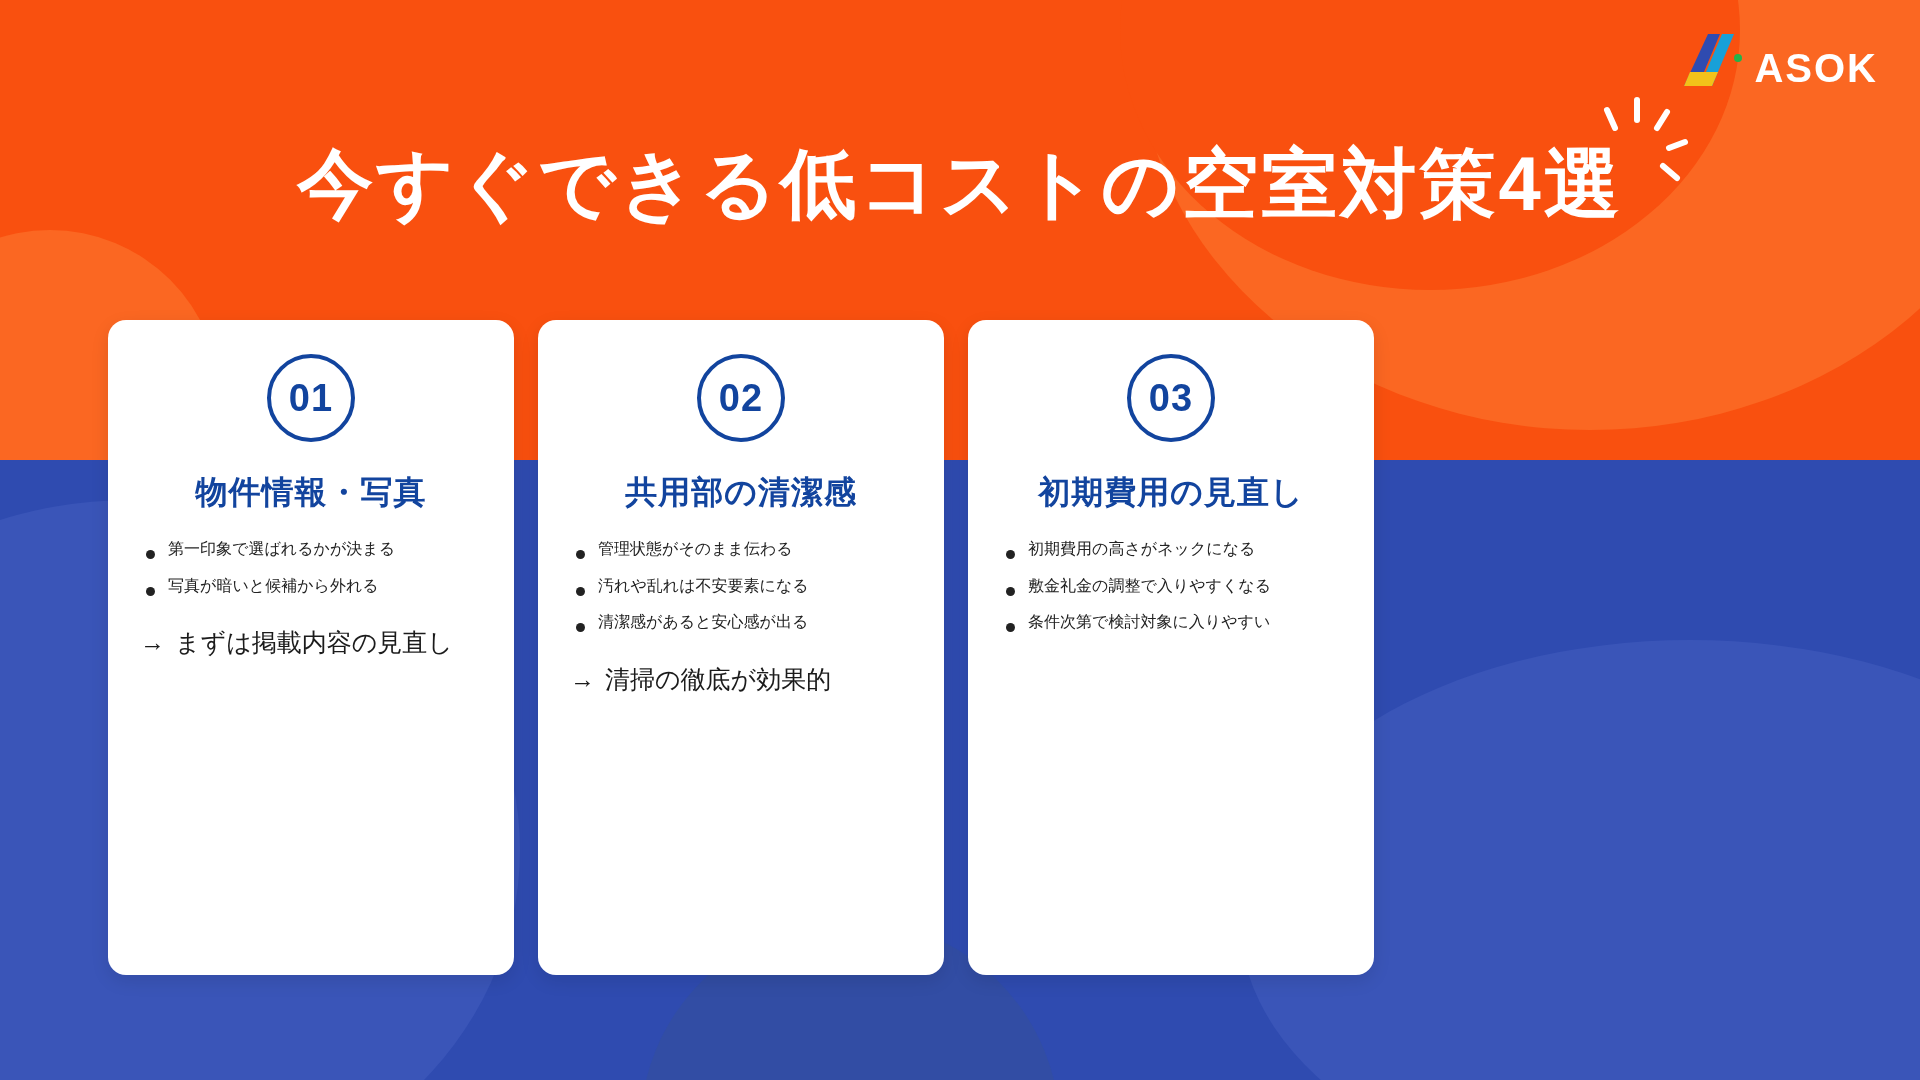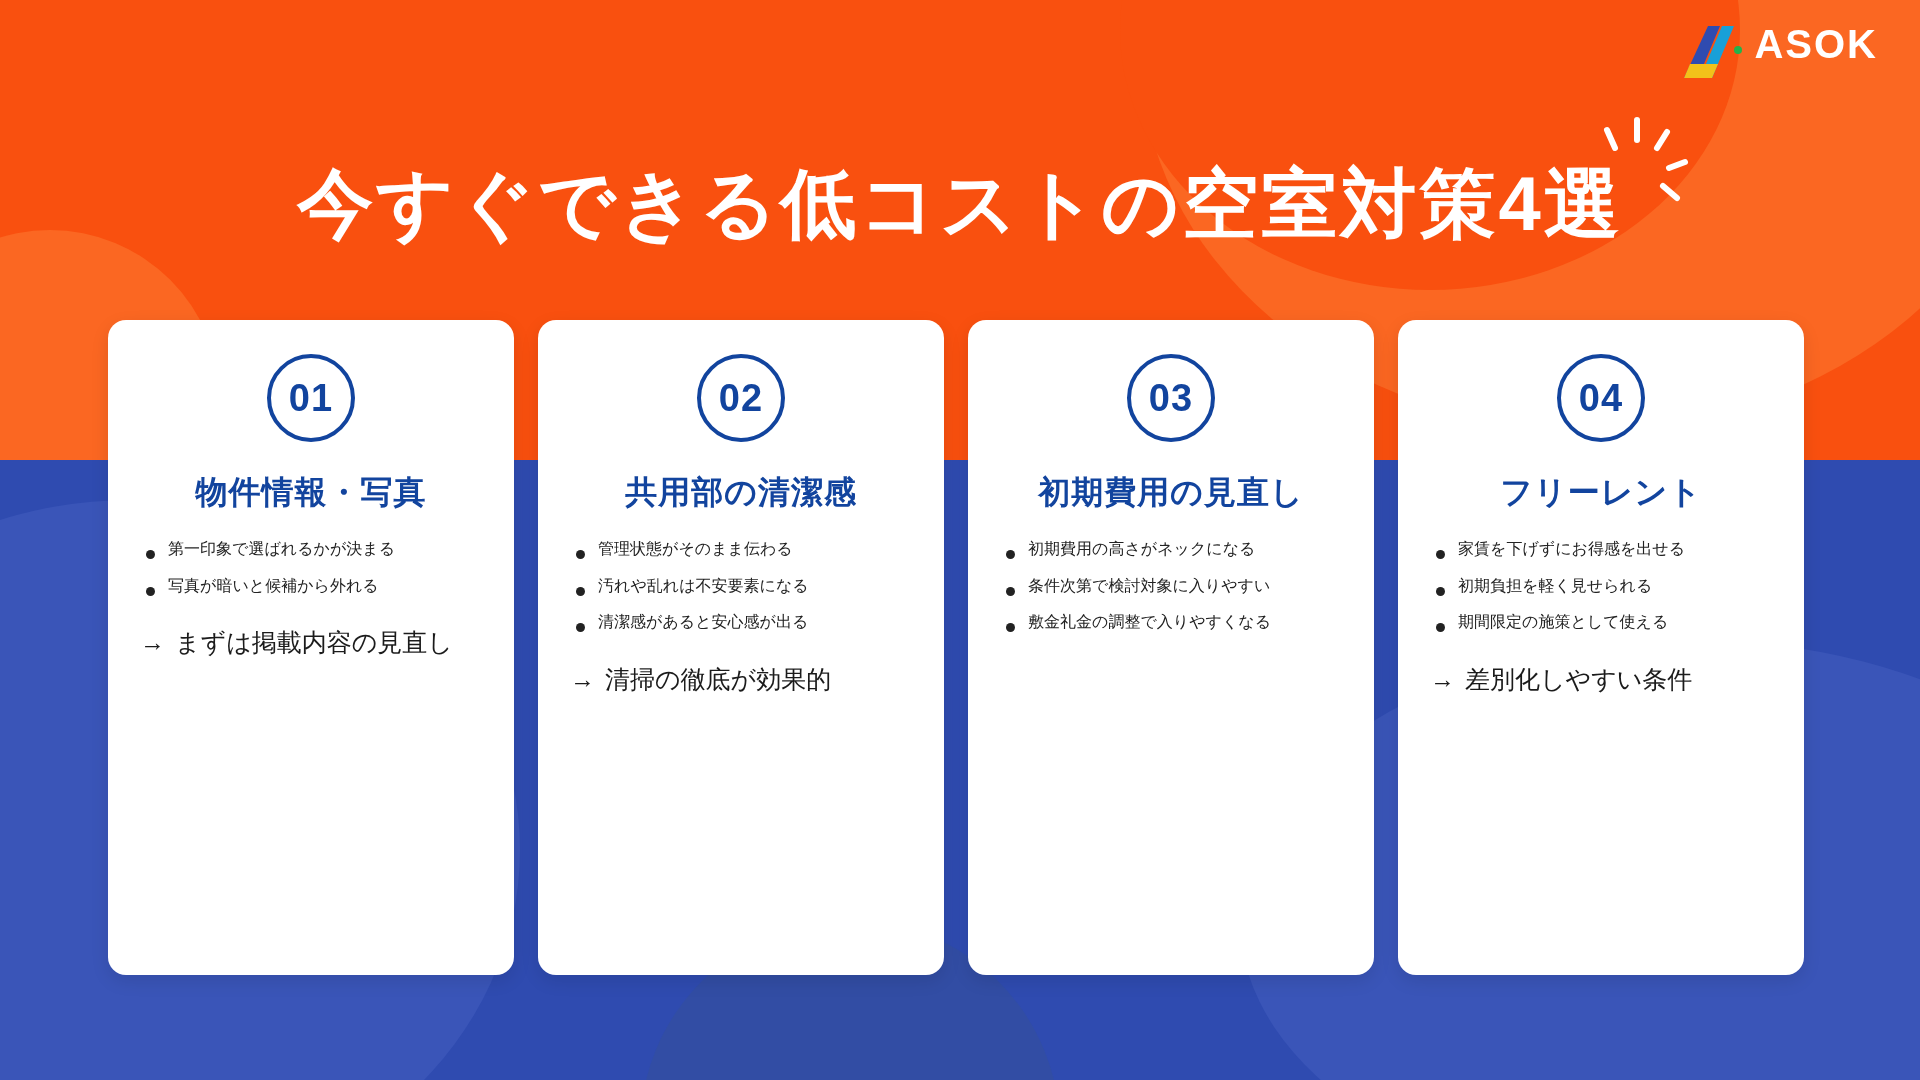--- a/index.html
+++ b/index.html
@@ -81,39 +81,39 @@
     width: 420px; height: 420px;
     left: 640px; bottom: -260px;
     border-radius: 50%;
     background: #35509a;
     opacity: .55;
   }
 
   
   .logo {
     position: absolute;
-    right: 42px; top: 24px;
-    display: flex;
-    align-items: flex-start;
+    right: 42px; top: 32px;
+    display: flex;
+    align-items: flex-end;
     gap: 10px;
     z-index: 6;
   }
   .logo-mark { width: 66px; height: 56px; display:block; }
   .logo-text {
     color: #ffffff;
     font-size: 40px;
     font-weight: bold;
     letter-spacing: 2px;
     line-height: 1;
   }
 
   
   .title-wrap {
     position: absolute;
-    left: 0; top: 160px;
+    left: 0; top: 140px;
     width: 1920px;
     text-align: center;
     z-index: 5;
   }
   .title {
     display: inline-block;
     position: relative;
     color: #ffffff;
     font-size: 76px;
     font-weight: bold;
@@ -277,32 +277,20 @@
       <div class="conclusion">
         <span class="arrow">→</span><span>清掃の徹底が効果的</span>
       </div>
     </div>
 
     <div class="card">
       <div class="num-badge">03</div>
       <div class="card-title">初期費用の見直し</div>
       <ul class="bullets">
         <li>初期費用の高さがネックになる</li>
+        <li>敷金礼金の調整で入りやすくなる</li>
         <li>条件次第で検討対象に入りやすい</li>
-        <li>敷金礼金の調整で入りやすくなる</li>
       </ul>
     </div>
 
-    <div class="card">
-      <div class="num-badge">04</div>
-      <div class="card-title">フリーレント</div>
-      <ul class="bullets">
-        <li>家賃を下げずにお得感を出せる</li>
-        <li>初期負担を軽く見せられる</li>
-        <li>期間限定の施策として使える</li>
-      </ul>
-      <div class="conclusion">
-        <span class="arrow">→</span><span>差別化しやすい条件</span>
-      </div>
-    </div>
 
   </div>
 </div>
 
 </body></html>

